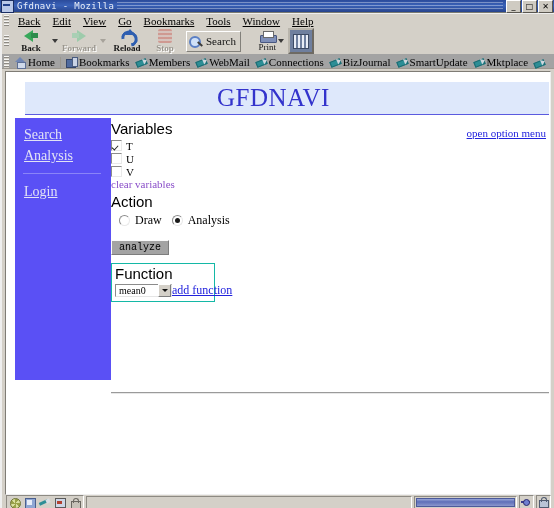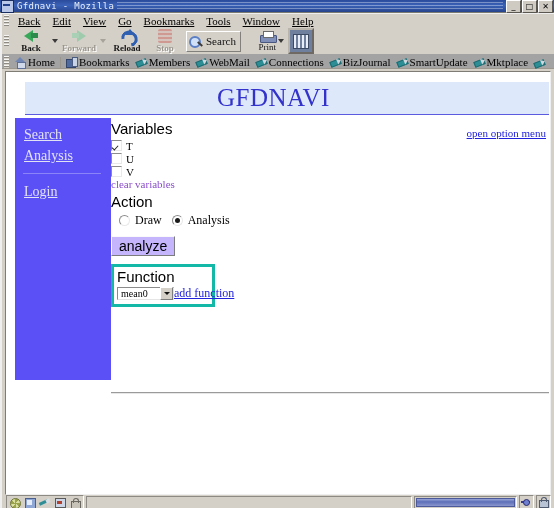--- a/index.html
+++ b/index.html
@@ -384,27 +384,27 @@
   .rbtn {
     width: 9px; height: 9px; border-radius: 50%; flex: 0 0 auto;
     background: #fff; position: relative;
     border: 1px solid; border-color: #8b8b8b #e9e9e9 #e9e9e9 #8b8b8b;
   }
   .rbtn.on::after {
     content: ""; position: absolute; left: 2px; top: 2px;
     width: 5px; height: 5px; border-radius: 50%; background: #1a1a1a;
   }
   .btn-analyze {
-    font-family: Liberation Sans, sans-serif; font-size: 14px; color: #000;
-    background: #c4b5fd; padding: 1px 7px; display: inline-block;
+    font-family: Liberation Mono, monospace; font-size: 10px; color: #000;
+    background: #a3a3a3; padding: 1px 7px; display: inline-block;
     border: 1px solid; border-color: #fafafa #7d7d7d #7d7d7d #fafafa;
     cursor: pointer;
   }
   .fnbox {
-    border: 3px solid #14b8a6; padding: 2px 3px 3px 3px;
+    border: 1px solid #14b8a6; padding: 2px 3px 3px 3px;
     display: inline-block; box-sizing: border-box;
   }
   .fnbox .ttl {
     font-family: "Liberation Sans", sans-serif; font-size: 15px;
     color: #000; line-height: 16px;
   }
   .selbox {
     display: inline-flex; align-items: center; height: 13px;
     background: #fff; box-sizing: border-box;
     border: 1px solid; border-color: #8b8b8b #e5e5e5 #e5e5e5 #8b8b8b;

